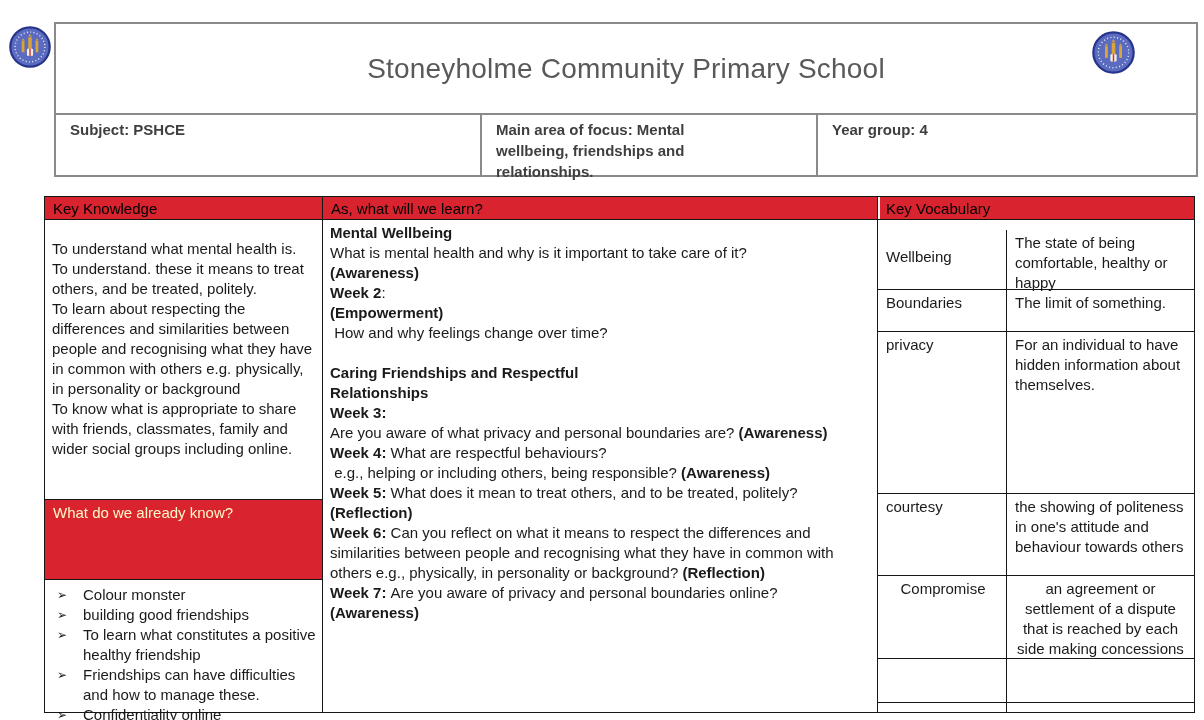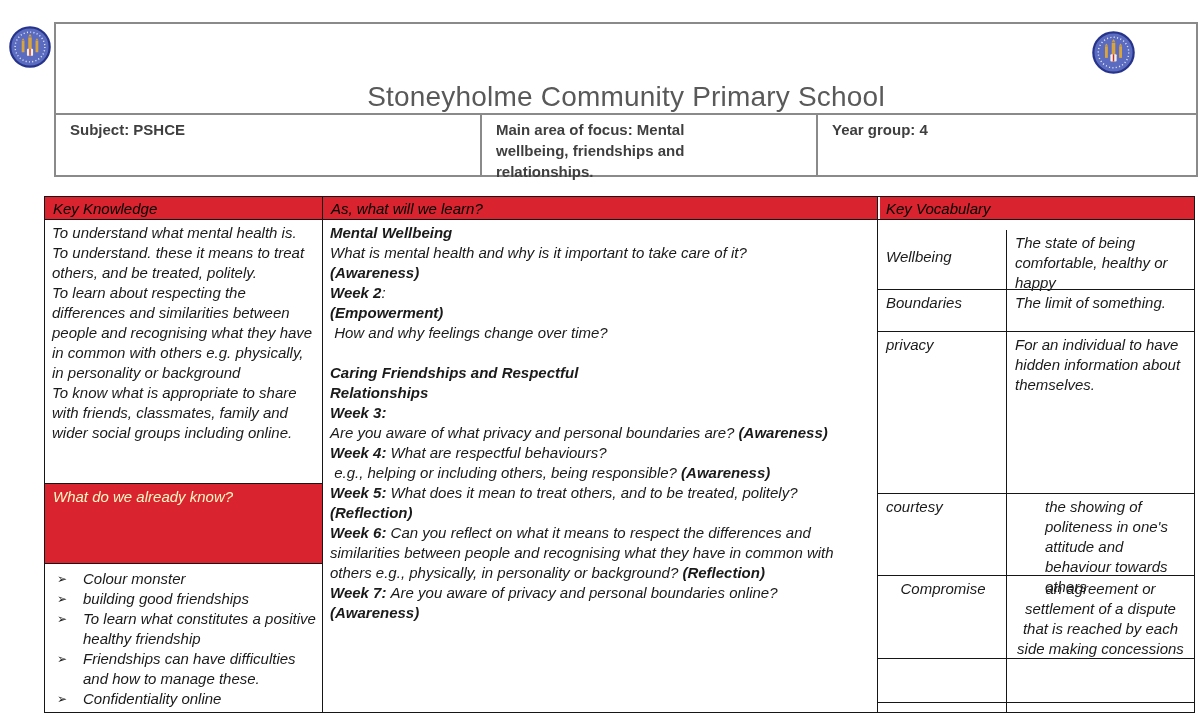--- a/index.html
+++ b/index.html
@@ -13,65 +13,65 @@
     --grid:#161616;
     --boxline:#8a8a8a;
   }
   *{margin:0;padding:0;box-sizing:border-box;}
   html,body{background:#fff;}
   body{font-family:"Liberation Sans","DejaVu Sans",sans-serif;color:var(--body-text);}
   .page{position:relative;width:1204px;height:720px;background:#fff;overflow:hidden;}
 
   
   .hbox{position:absolute;left:54px;top:22px;width:1144px;height:155px;border:2px solid var(--boxline);}
-  .title-cell{height:91px;border-bottom:2px solid var(--boxline);display:flex;align-items:flex-end;justify-content:center;}
+  .title-cell{height:91px;border-bottom:2px solid var(--boxline);display:flex;align-items:center;justify-content:center;}
   .school-title{font-size:28px;line-height:32px;color:var(--title-gray);letter-spacing:.2px;}
   .subject-row{display:flex;height:60px;}
   .scell{padding:4px 6px 0 6px;font-weight:bold;font-size:15px;line-height:21px;color:var(--header-text);margin-left:8px;}
   .scell-1{width:418px;border-right:2px solid var(--boxline);}
   .scell-2{width:328px;border-right:2px solid var(--boxline);}
   .scell-3{flex:1;}
   .focus-text{width:228px;}
 
   .logo{position:absolute;z-index:5;}
   .logo-left{left:9px;top:26px;width:42px;height:42px;}
   .logo-right{left:1092px;top:31px;width:43px;height:43px;}
 
   
   .mtable{position:absolute;left:44px;top:196px;width:1151px;height:517px;border:1px solid var(--grid);display:flex;background:#fff;}
-  .col{display:flex;flex-direction:column;height:100%;font-style:italic;}
+  .col{display:flex;flex-direction:column;height:100%;}
   .col-1{width:278px;border-right:1px solid var(--grid);}
   .col-2{width:555px;border-right:1px solid var(--grid);}
   .col-3{flex:1;}
 
   .red-hdr{height:23px;flex:none;background:var(--accent-red);color:#000;font-size:15px;line-height:21px;padding:1px 0 0 8px;border-bottom:1px solid var(--grid);}
   .col-3 .red-hdr{box-shadow:inset 2px 0 0 #f6f6f6;}
 
-  .kcell{height:264px;flex:none;border-bottom:1px solid var(--grid);padding:3px 8px 0 7px;font-size:15px;line-height:20px;}
+  .kcell{height:264px;flex:none;border-bottom:1px solid var(--grid);padding:3px 8px 0 7px;font-size:15px;line-height:20px;margin-top:16px;}
   .kpara{margin:0;}
   .redcell{height:80px;flex:none;background:var(--accent-red);border-bottom:1px solid var(--grid);padding:4px 8px 0 8px;font-size:15px;color:#fef9c3;}
   .bullets-cell{flex:1;padding:5px 4px 0 6px;}
   .bullet-item{display:flex;font-size:15px;line-height:20px;}
   .bullet-marker{flex:none;width:32px;padding-left:6px;font-size:12px;line-height:20px;}
   .bullet-text{flex:1;}
 
   .learn-cell{flex:1;padding:3px 8px 0 7px;}
   .lpara{margin:0;font-size:15px;line-height:20px;white-space:pre-wrap;}
   .lpara .b{font-weight:bold;}
   .lpara.empty{min-height:20px;}
 
   .vrows{flex:1;display:flex;flex-direction:column;}
   .vrow{display:flex;flex:none;border-bottom:1px solid var(--grid);}
   .vterm{width:129px;flex:none;border-right:1px solid var(--grid);padding:3px 6px 0 8px;font-size:15px;line-height:20px;}
   .vdef{flex:1;padding:3px 8px 0 8px;font-size:15px;line-height:20px;}
   .vrow:nth-child(1){height:60px;margin-top:10px;}
   .vrow:nth-child(1) .vterm{padding-top:17px;}
   .vrow:nth-child(2){height:42px;}
   .vrow:nth-child(3){height:162px;}
-  .vrow:nth-child(4){height:82px;gap:30px;}
+  .vrow:nth-child(4){height:82px;}
   .vrow:nth-child(5){height:83px;text-align:center;}
   .vrow:nth-child(6){height:44px;}
   .vrow:nth-child(7){flex:1;border-bottom:none;}
 </style>
 </head>
 <body>
 
 <div class="page">
 
   <div class="logo logo-left">

